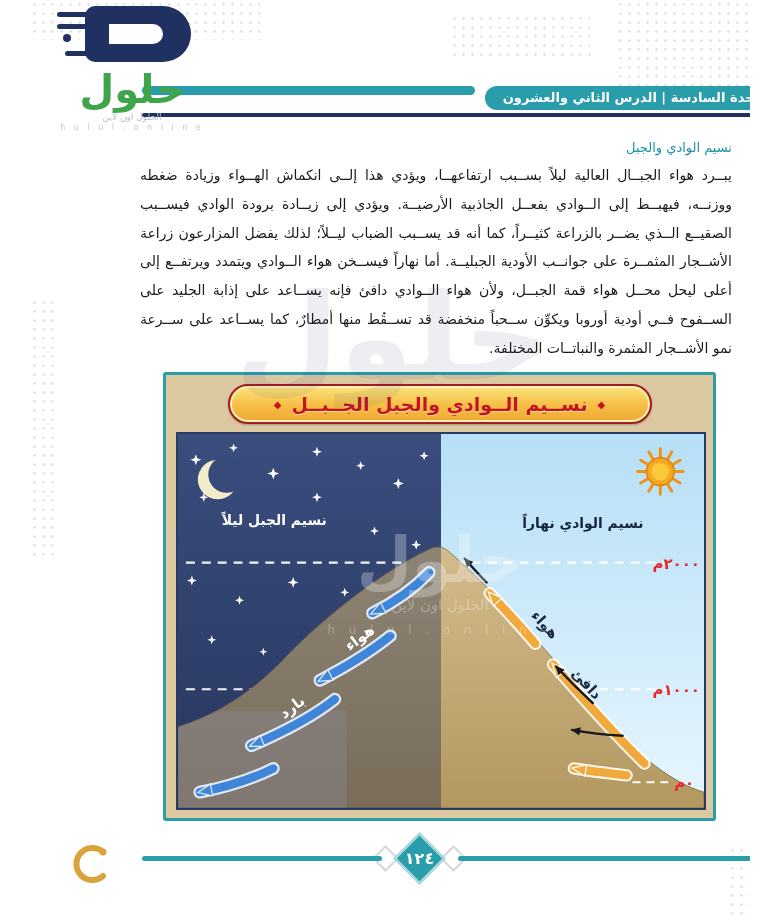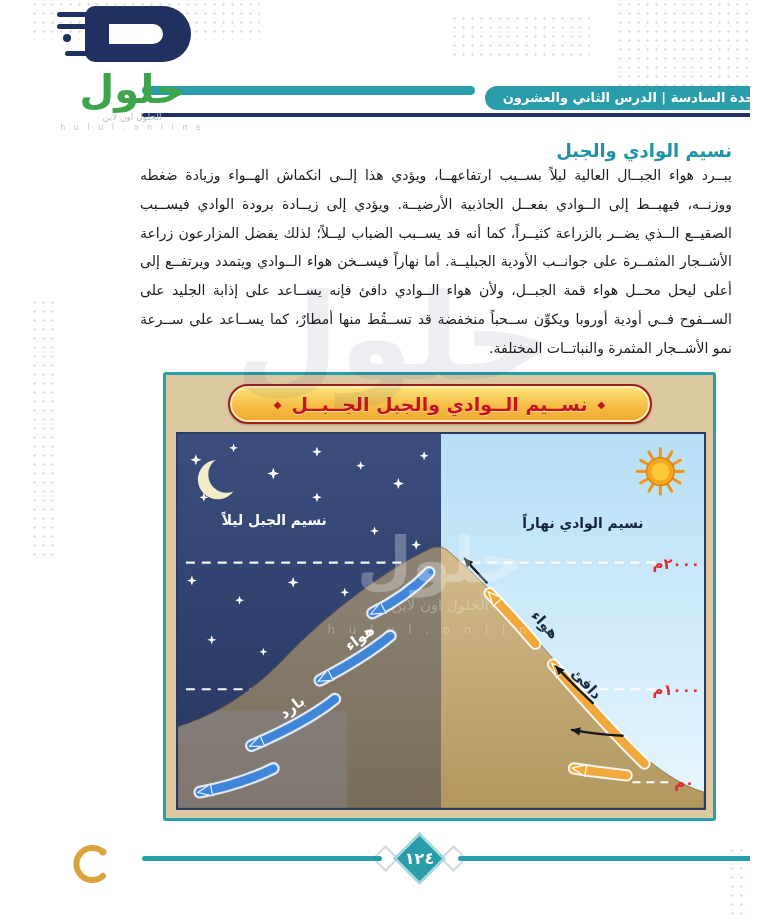--- a/index.html
+++ b/index.html
@@ -25,21 +25,21 @@
   
   .lesson-header { position:absolute; left:112px; top:86px; width:648px; height:26px;
                    display:flex; align-items:flex-start; gap:10px; z-index:2; }
   .h-line-teal { flex:1; height:9px; background:#2a9daa; border-radius:5px; }
   .pill { height:24px; line-height:24px; padding:0 18px; background:#2a9daa; color:#ffffff;
           font-weight:bold; font-size:13px; border-radius:12px; white-space:nowrap; direction:rtl; }
   .h-line-navy { position:absolute; left:0; right:0; top:27px; height:3.5px; background:#203061; border-radius:2px; }
 
   
   .content { position:absolute; left:110px; top:140px; width:592px; direction:rtl; z-index:2; }
-  .content h2 { color:#1d93a5; font-size:18px; font-weight:bold; margin-bottom:0; }
+  .content h2 { color:#1d93a5; font-size:13px; font-weight:normal; margin-bottom:6px; }
   .content p { font-size:14px; line-height:2.06; text-align:justify; color:#1b1b1b; }
 
   
   .watermark-mid { position:absolute; left:205px; top:268px; font-size:120px; font-weight:bold;
                    color:#223a6b; opacity:.08; z-index:4; pointer-events:none; }
 
   
   .diagram { position:absolute; left:133px; top:372px; width:553px; height:449px;
              background:#dcc8a1; border:3px solid #2a9daa; border-radius:3px; z-index:3; }
   .banner { position:absolute; left:50%; top:9px; transform:translateX(-50%); width:424px; height:40px;

